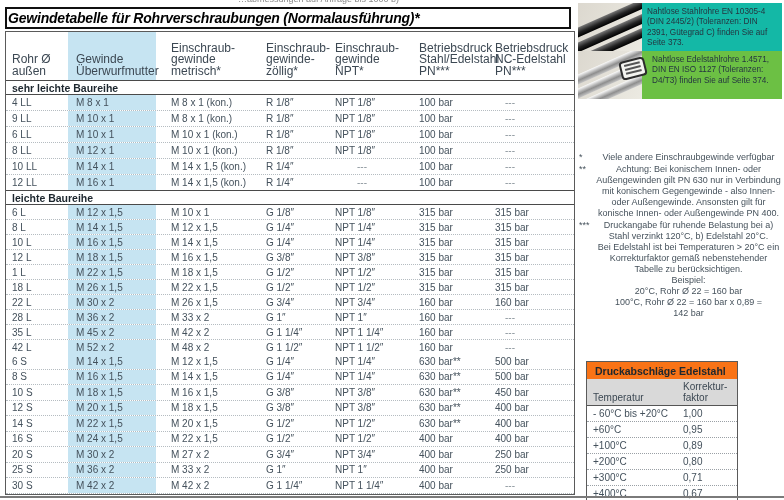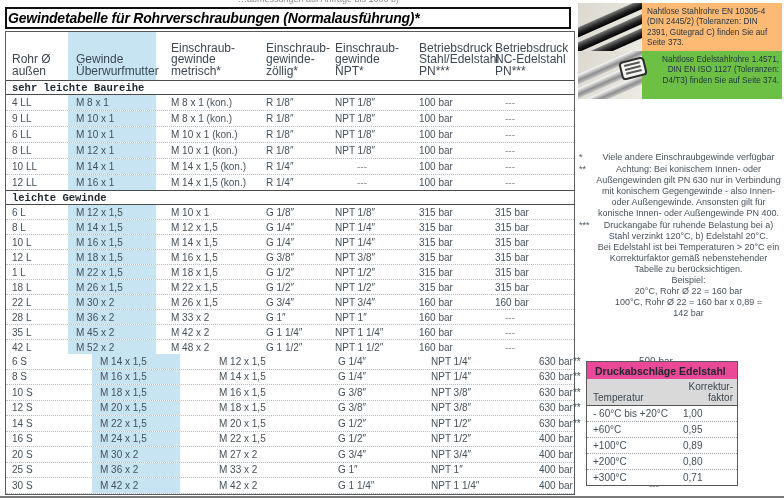--- a/index.html
+++ b/index.html
@@ -20,54 +20,54 @@
                 border:1.5px solid #5a5a5a; background:#fff; }
   .trow { display:grid; grid-template-columns:62px 88px 100px 71px 81px 79px 82px; }
   .header-row { height:48px; }
   .header-cell { font-size:12px; line-height:11.5px; white-space:pre-line; color:#3c4853;
                  display:flex; align-items:flex-end; padding-bottom:3px; box-sizing:border-box; height:100%; }
   .cell { font-size:10px; color:#44515c; display:flex; align-items:center; height:100%; box-sizing:border-box; }
   .p0 { padding-left:6px; } .p1 { padding-left:8px; } .p2 { padding-left:15px; }
   .p3 { padding-left:10px; } .p4 { padding-left:8px; } .p5 { padding-left:11px; } .p6 { padding-left:8px; }
   .blue { background:#c6e4f2; }
   .section-row { height:13px; border-top:1px solid #4a4a4a; border-bottom:1px solid #4a4a4a;
-                 font-weight:bold; font-size:10.5px; color:#1c262e; display:flex; align-items:center; padding-left:6px;font-family:Liberation Mono, monospace; }
+                 font-weight:bold; font-size:10.5px; color:#1c262e; display:flex; align-items:center; padding-left:6px; }
   .data-row { border-bottom:1px dotted #b5bcc1; }
   .data-row.last { border-bottom:none; }
-  .s0 { height:15px; } .s1 { height:14px; } .s2 { height:14.5px;gap:24px; }
+  .s0 { height:15px; } .s1 { height:14px; } .s2 { height:14.5px; }
   .dash { color:#8b959c; }
   .p4.dash { padding-left:30px; } .p6.dash { padding-left:18px; }
 
   
   .info-boxes { position:absolute; left:578px; top:3px; width:204px; }
   .info-box { height:48px; display:flex; position:relative; overflow:hidden; }
-  .info-box.pink { background:#fdba74; }
+  .info-box.pink { background:#14b8a6; }
   .info-box.green { background:#6cc044; }
   .photo { width:64px; flex:none; position:relative; overflow:hidden; background:linear-gradient(115deg,#dcd8cf,#eceae2); }
   .tube { position:absolute; width:150%; height:9px; border-radius:4px; transform:rotate(-24deg); left:-12px; }
   .tube.dark { background:linear-gradient(#777 0%, #222 55%, #000 100%); }
   .tube.silver { background:linear-gradient(#fafafa 0%, #8e8e8e 60%, #c4c4c4 100%); }
   .box-text { flex:1; font-size:8.2px; line-height:10.4px; padding:4px 3px 0 5px; color:#253540; }
   .seal { position:absolute; left:42px; top:8px; width:26px; height:19px; background:#f4f4f0;
           border:2px solid #2d2d2d; border-radius:4px; transform:rotate(-14deg); box-sizing:border-box; }
   .seal i { display:block; height:2px; background:#555; margin:2px 3px 0 3px; }
 
   
   .footnotes { position:absolute; left:579px; top:152px; width:203px; font-size:9px; line-height:11px; color:#46525c; }
   .footnote { display:flex; margin-bottom:1px; }
   .fn-marker { width:16px; flex:none; }
   .fn-text { flex:1; white-space:pre-line;text-align:center; }
 
   
   .kt { position:absolute; left:586px; top:361px; width:152px; box-sizing:border-box;
         border:1.5px solid #5a5a5a; background:#fff; }
-  .kt-title { background:#ec4899; font-weight:bold; font-size:10.5px; color:#20282e; padding:3px 0 0 8px; height:14px; }
+  .kt-title { background:#f97316; font-weight:bold; font-size:10.5px; color:#20282e; padding:3px 0 0 8px; height:14px; }
   .kt-head { background:#d9d9d9; display:grid; grid-template-columns:1fr 50px; align-items:end;
              padding:0 4px 2px 6px; height:24px; border-bottom:1px solid #555; font-size:10px; color:#3c4853; }
-  .kt-head .f { white-space:pre-line; line-height:11px;text-align:right; }
+  .kt-head .f { white-space:pre-line; line-height:11px; }
   .kt-row { display:grid; grid-template-columns:1fr 50px; align-items:center; padding:0 4px 0 6px;
             height:15px; font-size:10px; color:#44515c; border-bottom:1px dotted #9aa0a5; }
   .kt-row:last-child { border-bottom:none; }
 
   .bottom-rule { position:absolute; left:0; top:496px; width:784px; height:2px; background:#7a7a7a; }
 </style>
 </head>
 <body>
 
 <div class="page">
@@ -151,21 +151,21 @@
         </div>
         <div class="trow data-row s0 last">
           <div class="cell p0">12 LL</div>
           <div class="cell p1 blue">M 16 x 1</div>
           <div class="cell p2">M 14 x 1,5 (kon.)</div>
           <div class="cell p3">R 1/4″</div>
           <div class="cell p4 dash">---</div>
           <div class="cell p5">100 bar</div>
           <div class="cell p6 dash">---</div>
         </div>
-        <div class="section-row">leichte Gewinde</div>
+        <div class="section-row">leichte Baureihe</div>
         <div class="trow data-row s1">
           <div class="cell p0">6 L</div>
           <div class="cell p1 blue">M 12 x 1,5</div>
           <div class="cell p2">M 10 x 1</div>
           <div class="cell p3">G 1/8″</div>
           <div class="cell p4">NPT 1/8″</div>
           <div class="cell p5">315 bar</div>
           <div class="cell p6">315 bar</div>
         </div>
         <div class="trow data-row s1">
@@ -346,21 +346,21 @@
       <div class="photo">
         <div class="tube silver" style="top:8px;"></div>
         <div class="tube silver" style="top:22px;"></div>
         <div class="tube silver" style="top:36px;"></div>
       </div>
       <div class="seal">
           <i></i>
           <i></i>
           <i></i>
         </div>
-      <div class="box-text" style="padding-left:10px;text-align:right;">Nahtlose Edelstahlrohre 1.4571, DIN EN ISO 1127 (Toleranzen: D4/T3) finden Sie auf Seite 374.</div>
+      <div class="box-text" style="padding-left:10px;">Nahtlose Edelstahlrohre 1.4571, DIN EN ISO 1127 (Toleranzen: D4/T3) finden Sie auf Seite 374.</div>
     </div>
   </div>
 
   <div class="footnotes">
       <div class="footnote">
         <div class="fn-marker">*</div>
         <div class="fn-text">Viele andere Einschraubgewinde verfügbar</div>
       </div>
       <div class="footnote">
         <div class="fn-marker">**</div>
@@ -398,17 +398,21 @@
           <div class="kt-v">0,89</div>
         </div>
         <div class="kt-row">
           <div class="kt-c">+200°C</div>
           <div class="kt-v">0,80</div>
         </div>
         <div class="kt-row">
           <div class="kt-c">+300°C</div>
           <div class="kt-v">0,71</div>
         </div>
+        <div class="kt-row">
+          <div class="kt-c">+400°C</div>
+          <div class="kt-v">0,67</div>
+        </div>
       </div>
   </div>
 
   <div class="bottom-rule"></div>
 </div>
 
 </body></html>

